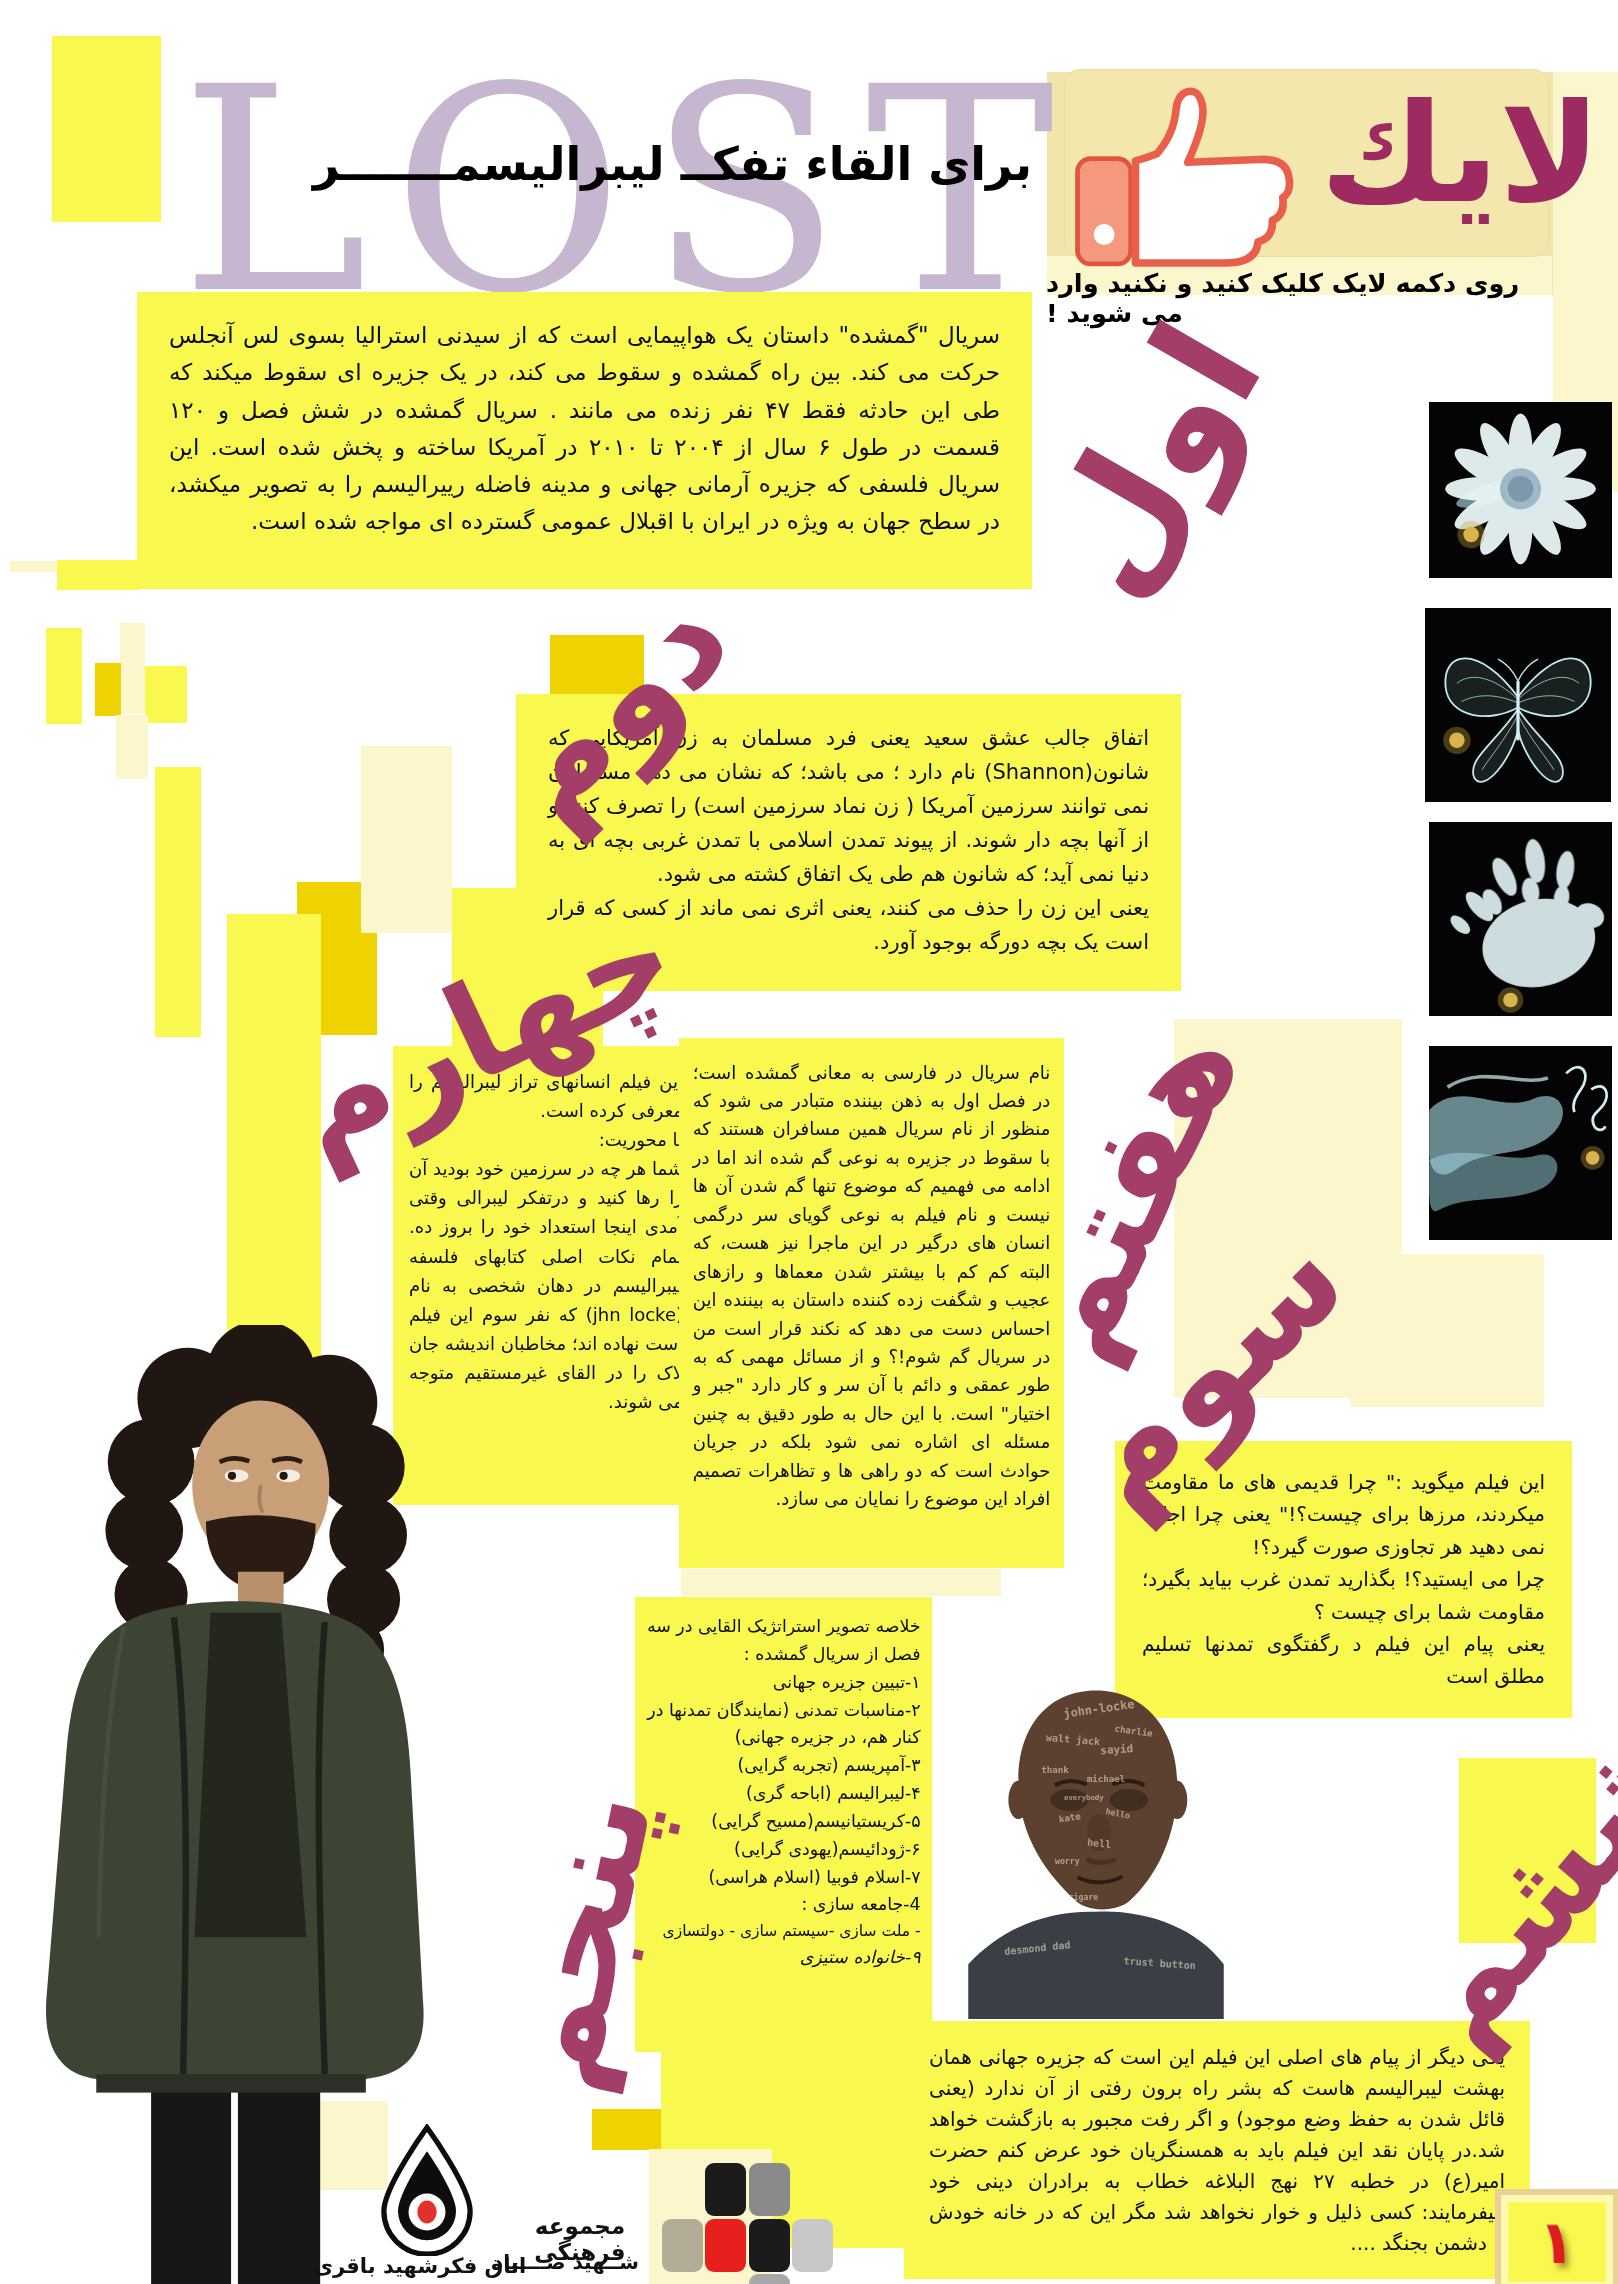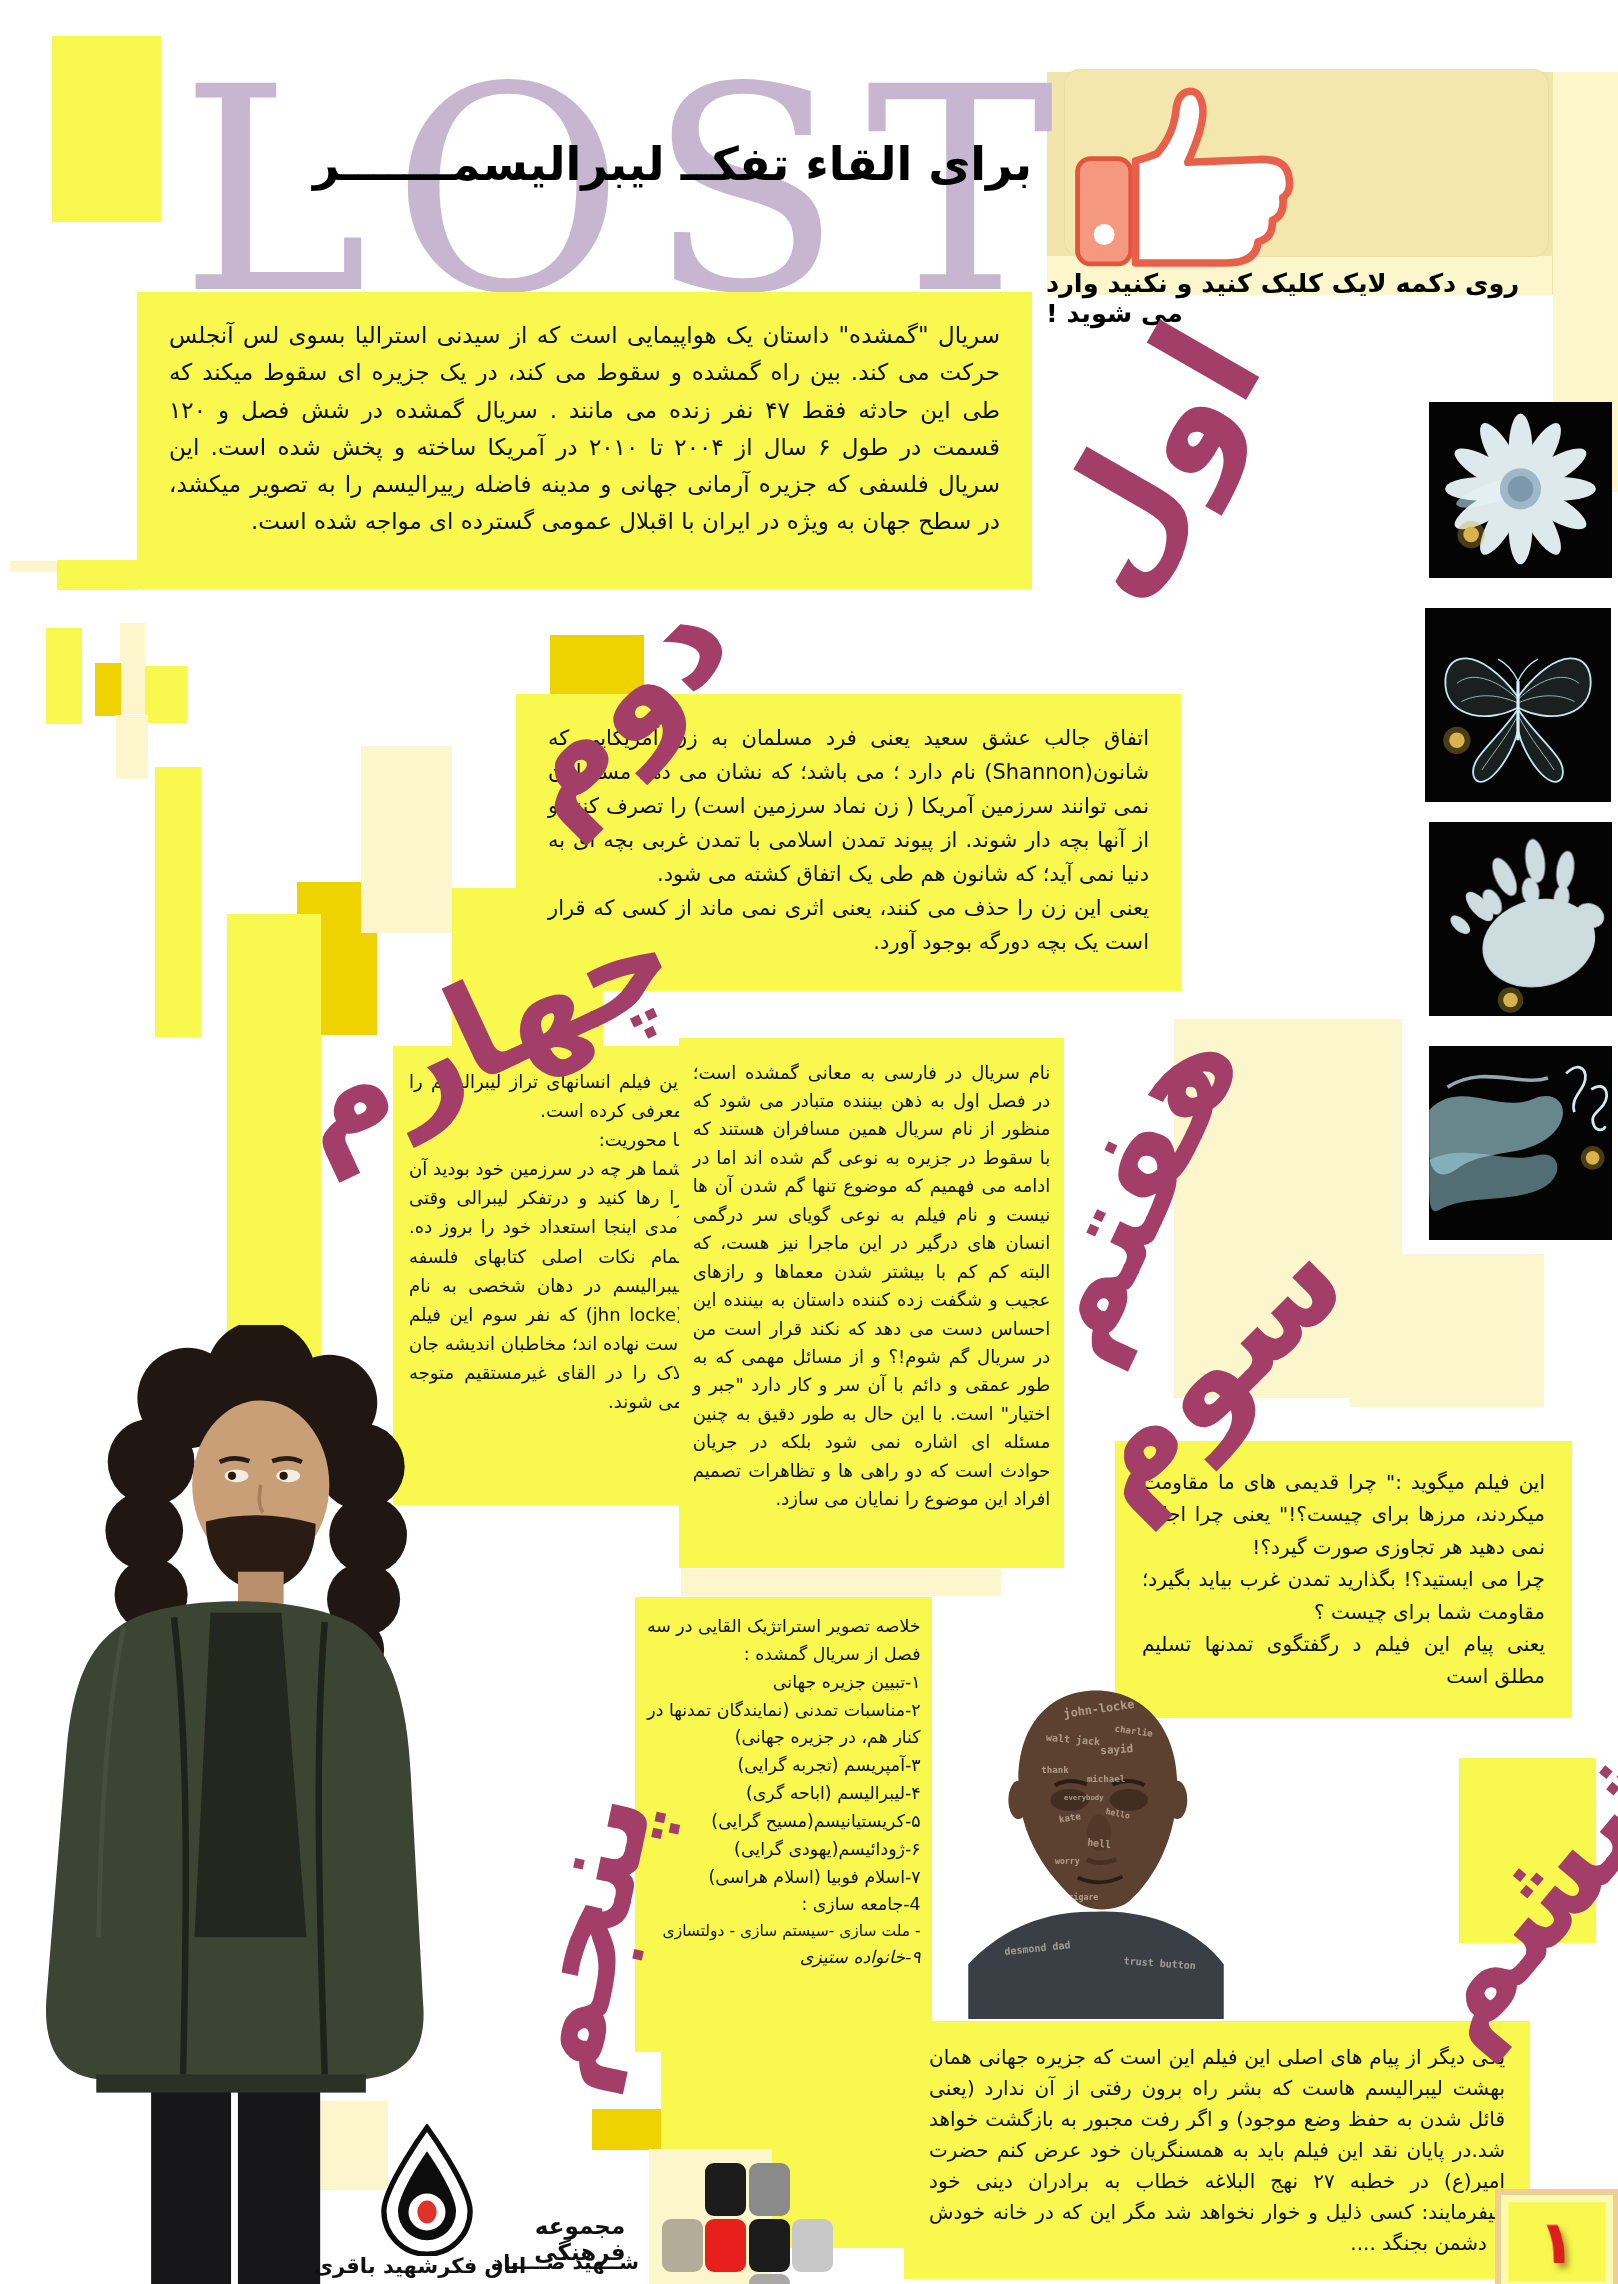--- a/index.html
+++ b/index.html
@@ -66,20 +66,21 @@
   <div class="ptitle" style="left:64px;top:103px;width:968px;margin-top:36px;">برای القاء تفکــ لیبرالیسمـــــــر</div>
 
   <div class="likepanel" style="left:1064px;top:69px;width:483px;height:186px;"></div>
   <div class="likewrap" style="left:1069px;top:77px;width:247px;height:201px;z-index:4;">
     <svg viewBox="0 0 520 420" width="247" height="201">
       <rect x="18" y="170" width="112" height="222" rx="28" fill="#f4987f" stroke="#e2543c" stroke-width="10"></rect>
       <circle cx="74" cy="330" r="22" fill="#ffffff"></circle>
       <path d="M140 175 L140 390 L330 390 Q395 390 398 345 Q430 338 428 300 Q455 290 450 252 Q470 240 462 205 Q455 170 400 172 L250 178 Q290 90 280 55 Q272 22 247 30 Q228 37 225 70 Q220 120 185 160 Q160 170 140 175 Z" fill="#ffffff" stroke="#e8604c" stroke-width="16" stroke-linejoin="round"></path>
     </svg>
   </div>
+  <div class="likeword" style="left:1320px;top:85px;">لایك</div>
   <div class="caption" style="left:1046px;top:268px;width:521px;font-size:25.6px;text-align:left;">روی دکمه لایک کلیک کنید و نکنید وارد می شوید !</div>
 
   <div class="ybox" style="left:137px;top:292px;width:895px;min-height:297px;padding:25px 32px;">
     <div class="body-text" style="font-size:23px;">سریال  "گمشده"  داستان یک هواپیمایی است که از سیدنی استرالیا بسوی لس آنجلس حرکت می کند. بین راه گمشده و سقوط می کند، در یک جزیره ای سقوط میکند که طی این حادثه فقط ۴۷ نفر زنده می مانند . سریال گمشده در شش فصل و ۱۲۰ قسمت در طول ۶ سال از ۲۰۰۴ تا ۲۰۱۰ در آمریکا ساخته و پخش شده است. این سریال فلسفی که جزیره آرمانی جهانی و مدینه فاضله رییرالیسم را به تصویر میکشد، در سطح جهان به ویژه در ایران با اقبلال عمومی گسترده ای مواجه شده است.</div>
   </div>
   <div class="calli" style="left:1037px;top:425px;width:183px;font-size:151px;text-align:center;transform:rotate(-60deg);">اول</div>
 
   <div class="ybox" style="left:516px;top:694px;width:665px;min-height:297px;padding:27px 32px;">
     <div class="body-text" style="font-size:21px;">اتفاق جالب عشق سعید یعنی فرد مسلمان به زن آمریکایی که شانون(Shannon) نام دارد ؛ می باشد؛ که نشان می دهد مسلمانان نمی توانند سرزمین آمریکا ( زن نماد سرزمین است) را تصرف کنند و از آنها بچه دار شوند. از پیوند تمدن اسلامی با تمدن غربی بچه ای به دنیا نمی آید؛ که شانون هم طی یک اتفاق کشته می شود.
 یعنی این زن را حذف می کنند، یعنی اثری نمی ماند از کسی که قرار است یک بچه دورگه بوجود آورد.</div>

